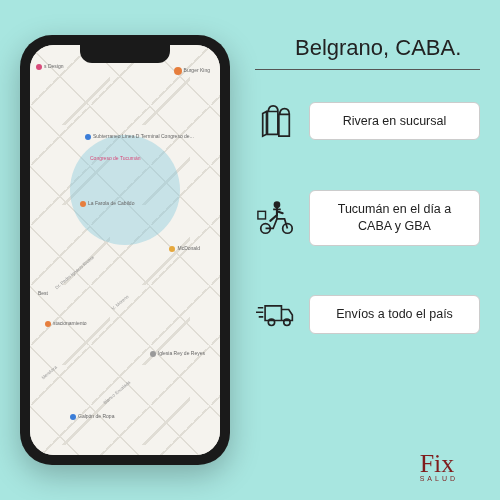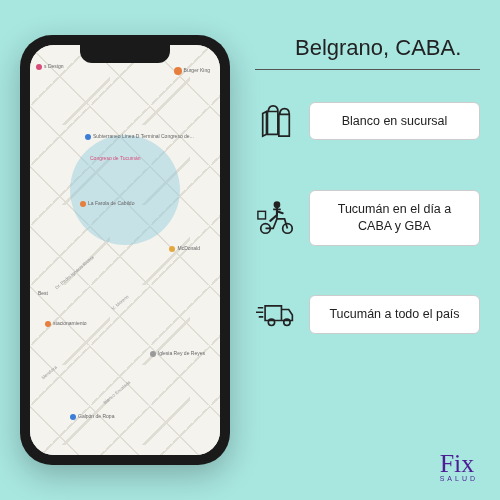--- a/index.html
+++ b/index.html
@@ -150,24 +150,24 @@
       font-size: 12.5px;
       color: #222;
       flex: 1;
       text-align: center;
       line-height: 1.35;
       font-weight: 500;
     }
     .logo {
       position: absolute;
       bottom: 18px;
-      right: 22px;
+      right: 42px;
       font-family: 'Brush Script MT', cursive;
       font-size: 26px;
-      color: #4c1d95;
+      color: #7f1d1d;
       line-height: 0.8;
     }
     .logo-sub {
       font-size: 7px;
       letter-spacing: 3px;
       font-family: Arial, sans-serif;
       display: block;
       text-align: center;
       margin-top: 2px;
     }
@@ -204,21 +204,21 @@
     <h1 class="location-title">Belgrano, CABA.</h1>
     <div class="divider"></div>
 
     <div class="feature-row">
       <div class="feature-icon">
         <svg viewBox="0 0 40 40" width="38" height="38">
           <path d="M6 12 L10 10 L10 34 L6 36 Z M11 10 L22 10 L22 34 L11 34 Z M12 10 Q12 4 17 4 Q22 4 22 10" fill="none" stroke="#222" stroke-width="1.8"></path>
           <path d="M23 13 L34 13 L34 36 L23 36 Z M24 13 Q24 7 29 7 Q34 7 34 13" fill="none" stroke="#222" stroke-width="1.8"></path>
         </svg>
       </div>
-      <div class="feature-badge">Blanco en sucursal</div>
+      <div class="feature-badge">Rivera en sucursal</div>
     </div>
 
     <div class="feature-row">
       <div class="feature-icon">
         <svg viewBox="0 0 42 42" width="40" height="40">
           <circle cx="10" cy="32" r="5" fill="none" stroke="#222" stroke-width="1.8"></circle>
           <circle cx="33" cy="32" r="5" fill="none" stroke="#222" stroke-width="1.8"></circle>
           <path d="M10 32 L18 32 L22 22 L30 22 L33 32 M22 22 L22 12 M18 12 L26 12" fill="none" stroke="#222" stroke-width="1.8"></path>
           <circle cx="22" cy="7" r="3.5" fill="#222"></circle>
           <path d="M22 10 L22 18 L15 24 M22 14 L28 16" fill="none" stroke="#222" stroke-width="2.2" stroke-linecap="round"></path>
@@ -230,21 +230,21 @@
 
     <div class="feature-row">
       <div class="feature-icon">
         <svg viewBox="0 0 44 32" width="40" height="32">
           <path d="M2 8 L8 8 M0 13 L8 13 M3 18 L8 18" stroke="#222" stroke-width="1.8" fill="none"></path>
           <path d="M10 6 L28 6 L28 22 L10 22 Z M28 10 L36 10 L40 16 L40 22 L28 22" fill="none" stroke="#222" stroke-width="1.8"></path>
           <circle cx="17" cy="24" r="3.5" fill="none" stroke="#222" stroke-width="1.8"></circle>
           <circle cx="34" cy="24" r="3.5" fill="none" stroke="#222" stroke-width="1.8"></circle>
         </svg>
       </div>
-      <div class="feature-badge">Tucumán a todo el país</div>
+      <div class="feature-badge">Envíos a todo el país</div>
     </div>
   </div>
 </div>
 
 <div class="logo">
   <span>Fix</span>
   <span class="logo-sub">SALUD</span>
 </div>
 
 </body></html>

